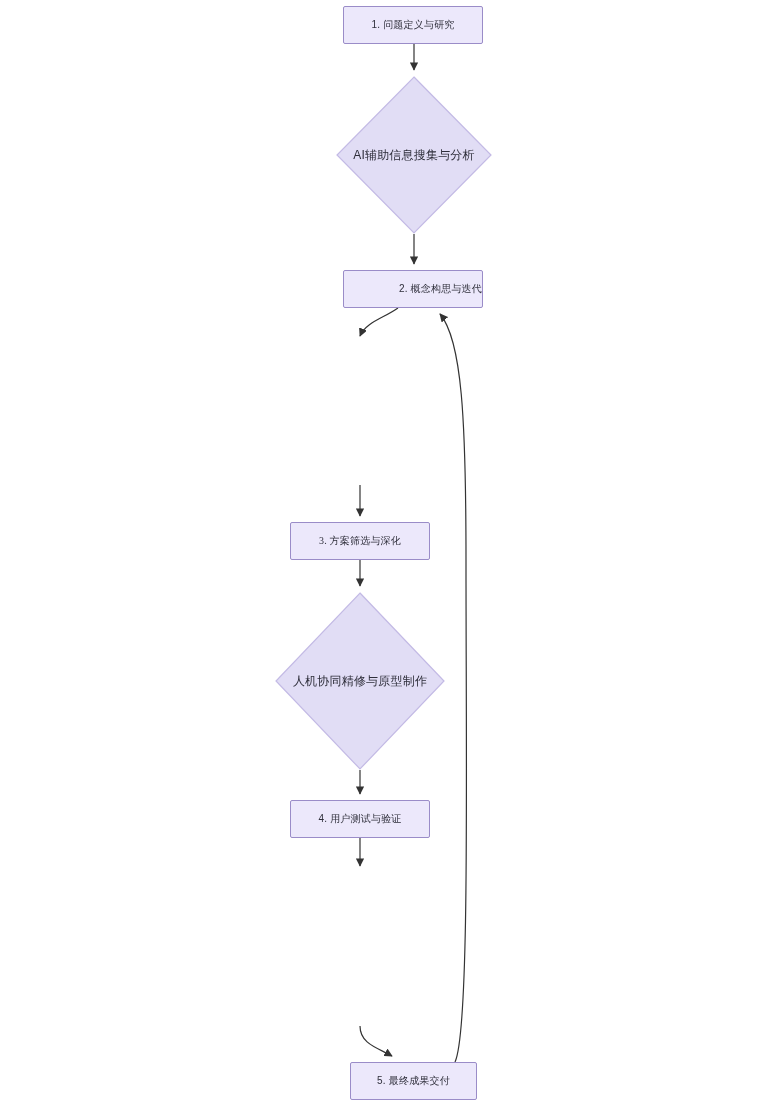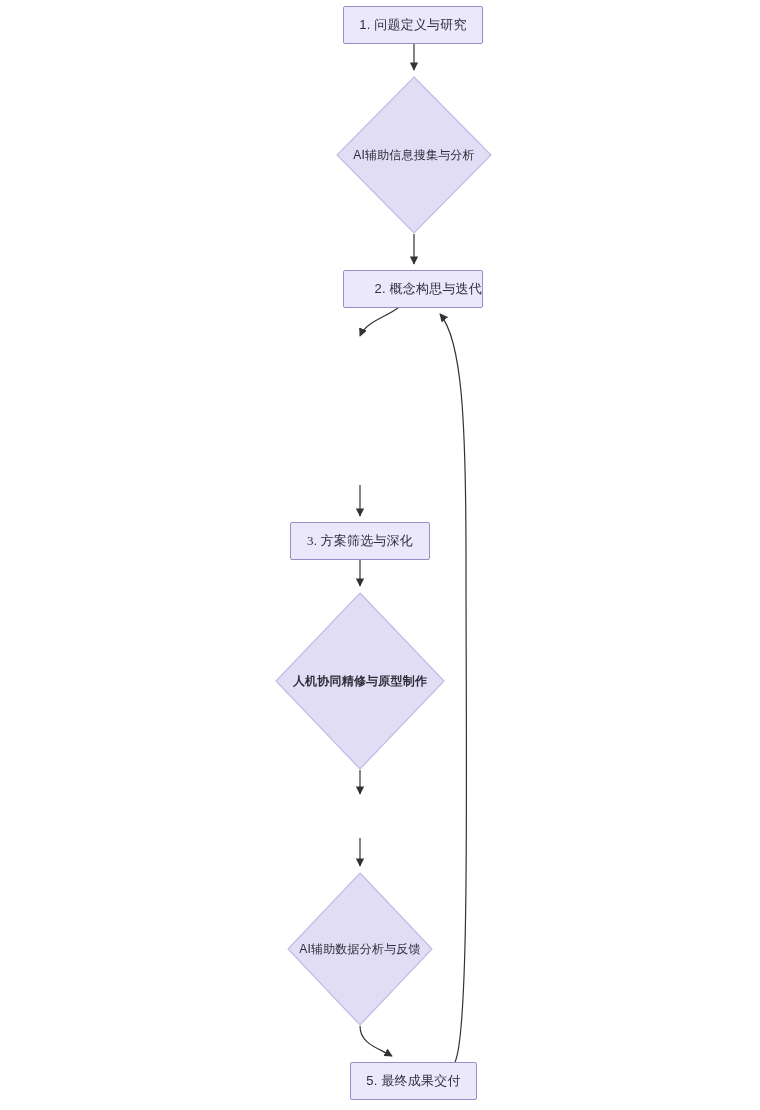--- a/index.html
+++ b/index.html
@@ -34,21 +34,21 @@
     justify-content: center;
   }
   
   .rect {
     background: #ECE8FB;
     border: 1px solid #9A8CC8;
     border-radius: 2px;
   }
   .rect .label {
     color: #2E2E3A;
-    font-size: 13px;
+    font-size: 10px;
     line-height: 1.2;
     white-space: nowrap;
     letter-spacing: 0.2px;
   }
   
   .diamond {
     background: transparent;
     border: none;
   }
   .diamond .dshape {
@@ -113,32 +113,29 @@
 
   <div class="node rect" style="left:343px; top:270px; width:140px; height:38px;justify-content:flex-end;">
     <span class="label">2. 概念构思与迭代</span>
   </div>
 
 
   <div class="node rect" style="left:290px; top:522px; width:140px; height:38px;font-family:Liberation Serif, serif;">
     <span class="label">3. 方案筛选与深化</span>
   </div>
 
-  <div class="node diamond" style="left:275px; top:592px; width:170px; height:178px;font-weight:bold;">
+  <div class="node diamond" style="left:275px; top:592px; width:170px; height:178px;">
     <svg class="dshape" viewBox="0 0 170 178" preserveAspectRatio="none">
       <polygon points="85,1 169,89 85,177 1,89" fill="#E1DDF5" stroke="#C3BAE5" stroke-width="1.2"></polygon>
     </svg>
     <span class="label">人机协同精修与原型制作</span>
   </div>
 
+  <div class="node rect" style="left:290px; top:800px; width:140px; height:38px;">
+    <span class="label">4. 用户测试与验证</span>
+  </div>
 
-  <div class="node diamond" style="left:287px; top:872px; width:146px; height:154px;">
-    <svg class="dshape" viewBox="0 0 146 154" preserveAspectRatio="none">
-      <polygon points="73,1 145,77 73,153 1,77" fill="#E1DDF5" stroke="#C3BAE5" stroke-width="1.2"></polygon>
-    </svg>
-    <span class="label">AI辅助数据分析与反馈</span>
-  </div>
 
   <div class="node rect" style="left:350px; top:1062px; width:127px; height:38px;">
     <span class="label">5. 最终成果交付</span>
   </div>
 
 </div>
 
 </body></html>

